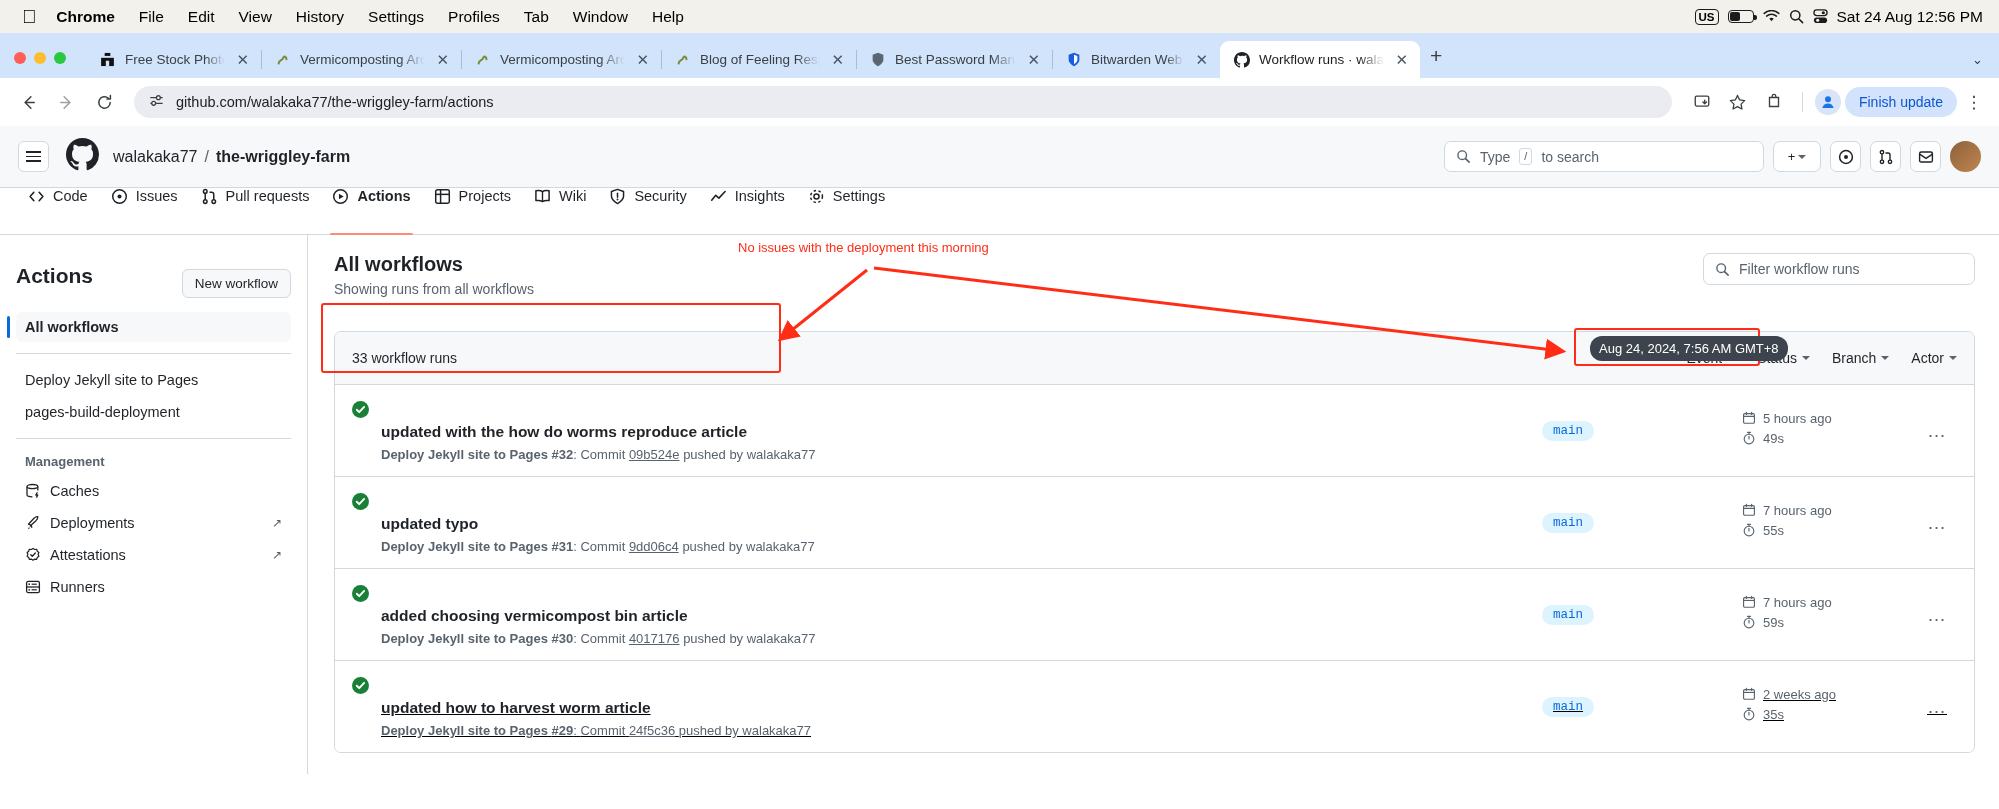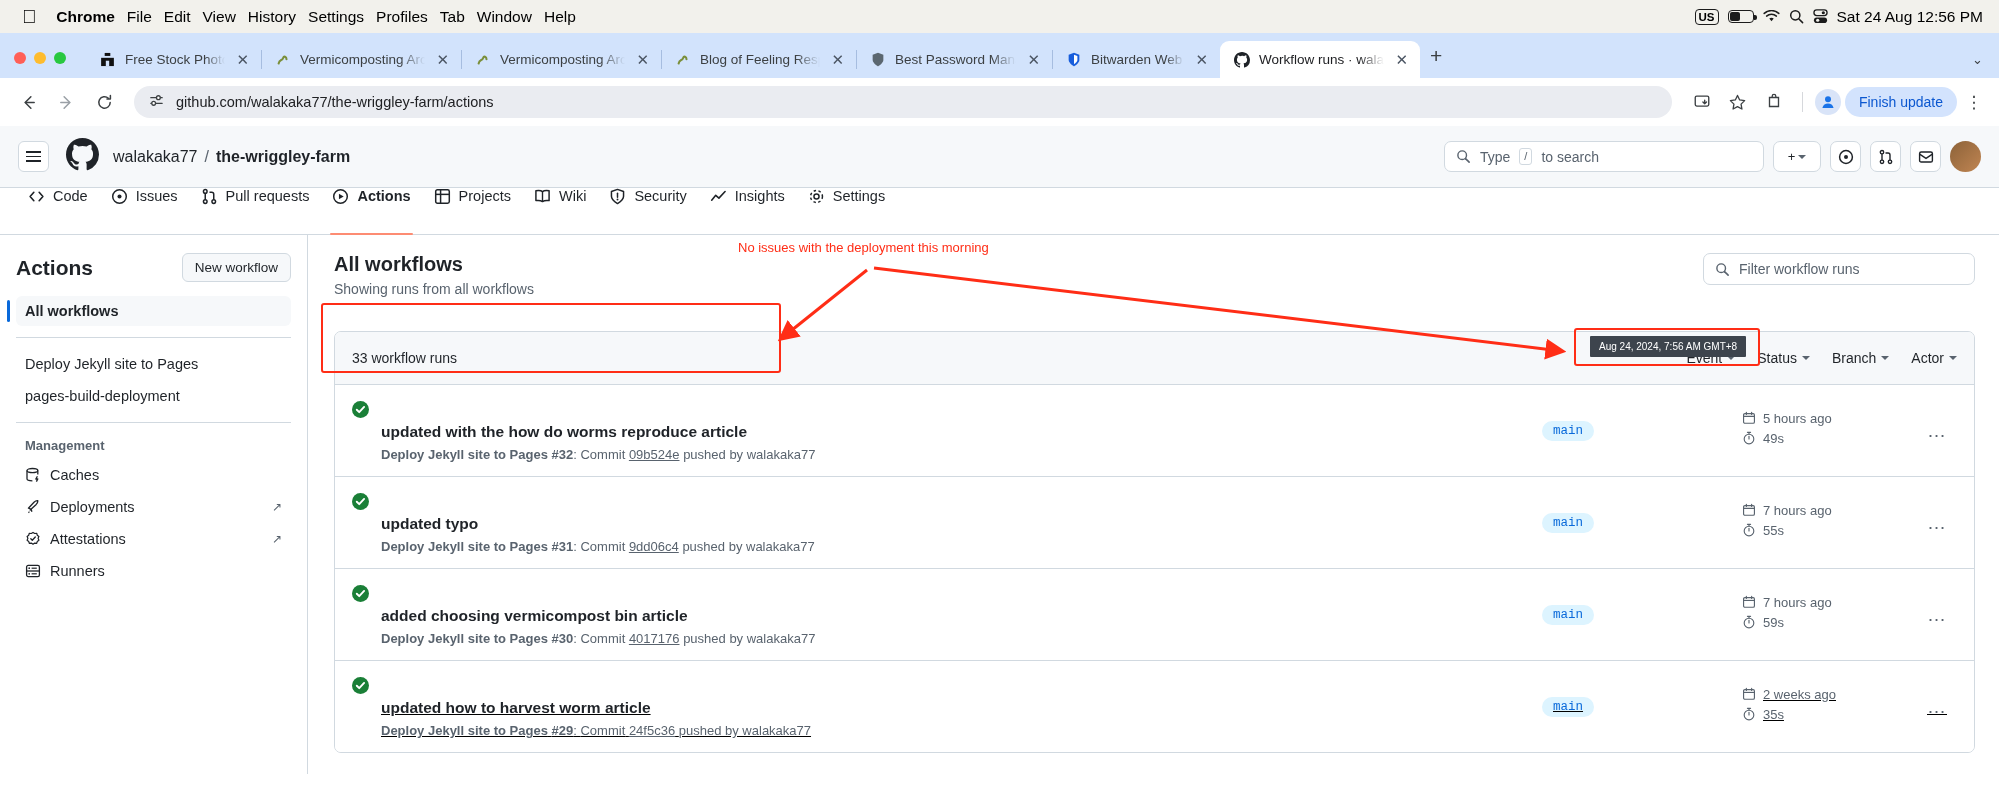--- a/index.html
+++ b/index.html
@@ -14,21 +14,21 @@
   .mac-menubar {
     height: 33px;
     background: #f2f1ec;
     display: flex;
     align-items: center;
     padding: 0 16px 0 22px;
     font-size: 15.5px;
     color: #000;
   }
   .mac-apple { font-size: 19px; line-height: 1; margin-right: 20px; }
-  .mac-menu-items { display: flex; gap: 12px; }
+  .mac-menu-items { display: flex; gap: 24px; }
   .mac-menu-items .mi { white-space: nowrap; }
   .mac-menu-items .mi.bold { font-weight: 700; }
   .mac-right { margin-left: auto; display: flex; align-items: center; gap: 9px; }
   .kbd-badge {
     border: 1.6px solid #1c1c1c; border-radius: 4px;
     font-size: 11.5px; font-weight: 600; padding: 0px 3px; line-height: 14px;
   }
   .battery {
     width: 26px; height: 13px; border: 1.6px solid #1c1c1c; border-radius: 4px;
     position: relative; display: inline-block;
@@ -150,21 +150,21 @@
     content:""; position:absolute; left: 8px; right: 8px; bottom: -1px; height: 2px;
     background: #fd8c73; border-radius: 2px;
   }
 
   .gh-body { display: flex; }
   .gh-sidebar { width: 308px; padding: 18px 16px 0 16px; border-right: 1px solid #d1d9e0; height: 539px; }
   .sb-top { display: flex; align-items: center; justify-content: space-between; margin-bottom: 14px; }
   .sb-title { font-size: 21px; font-weight: 600; color: #1f2328; }
   .new-workflow-btn {
     border: 1px solid #d1d9e0; border-radius: 6px; background: #f6f8fa;
-    font-size: 13.5px; color: #1f2328; padding: 6px 12px; font-weight: 500;
+    font-size: 13.5px; color: #1f2328; padding: 6px 12px; font-weight: 500; margin-top: 16px;
   }
   .sb-item {
     display: flex; align-items: center; gap: 9px;
     font-size: 14.5px; color: #1f2328; padding: 7px 9px; border-radius: 6px;
     position: relative; margin-bottom: 2px;
   }
   .sb-item.active { background: #f6f8fa; font-weight: 600; }
   .sb-item.active::before {
     content:""; position:absolute; left:-9px; top:4px; bottom:4px; width:3px; background:#0969da; border-radius:3px;
   }
@@ -221,22 +221,22 @@
     left: 13px; top: 68px; width: 460px; height: 70px;
     border: 2.5px solid #ff2d16; border-radius: 3px;
   }
   .anno-box-tooltip {
     left: 1266px; top: 93px; width: 186px; height: 38px;
     border: 2.5px solid #ff2d16; border-radius: 3px;
   }
   .anno-svg { left: 0; top: 0; width: 1665px; height: 520px; overflow: visible; }
   .tooltip-dark {
     position: absolute; left: 1282px; top: 101px;
-    background: #3d444d; color: #fff; font-size: 10px;
-    padding: 5px 9px; border-radius: 1px; white-space: nowrap;
+    background: #3d444d; color: #fff; font-size: 13px;
+    padding: 5px 9px; border-radius: 12px; white-space: nowrap;
     z-index: 5;
   }
 </style>
 </head>
 <body>
 
 <div class="mac-menubar">
   <div class="mac-apple"></div>
   <div class="mac-menu-items">
     <span class="mi bold">Chrome</span>

